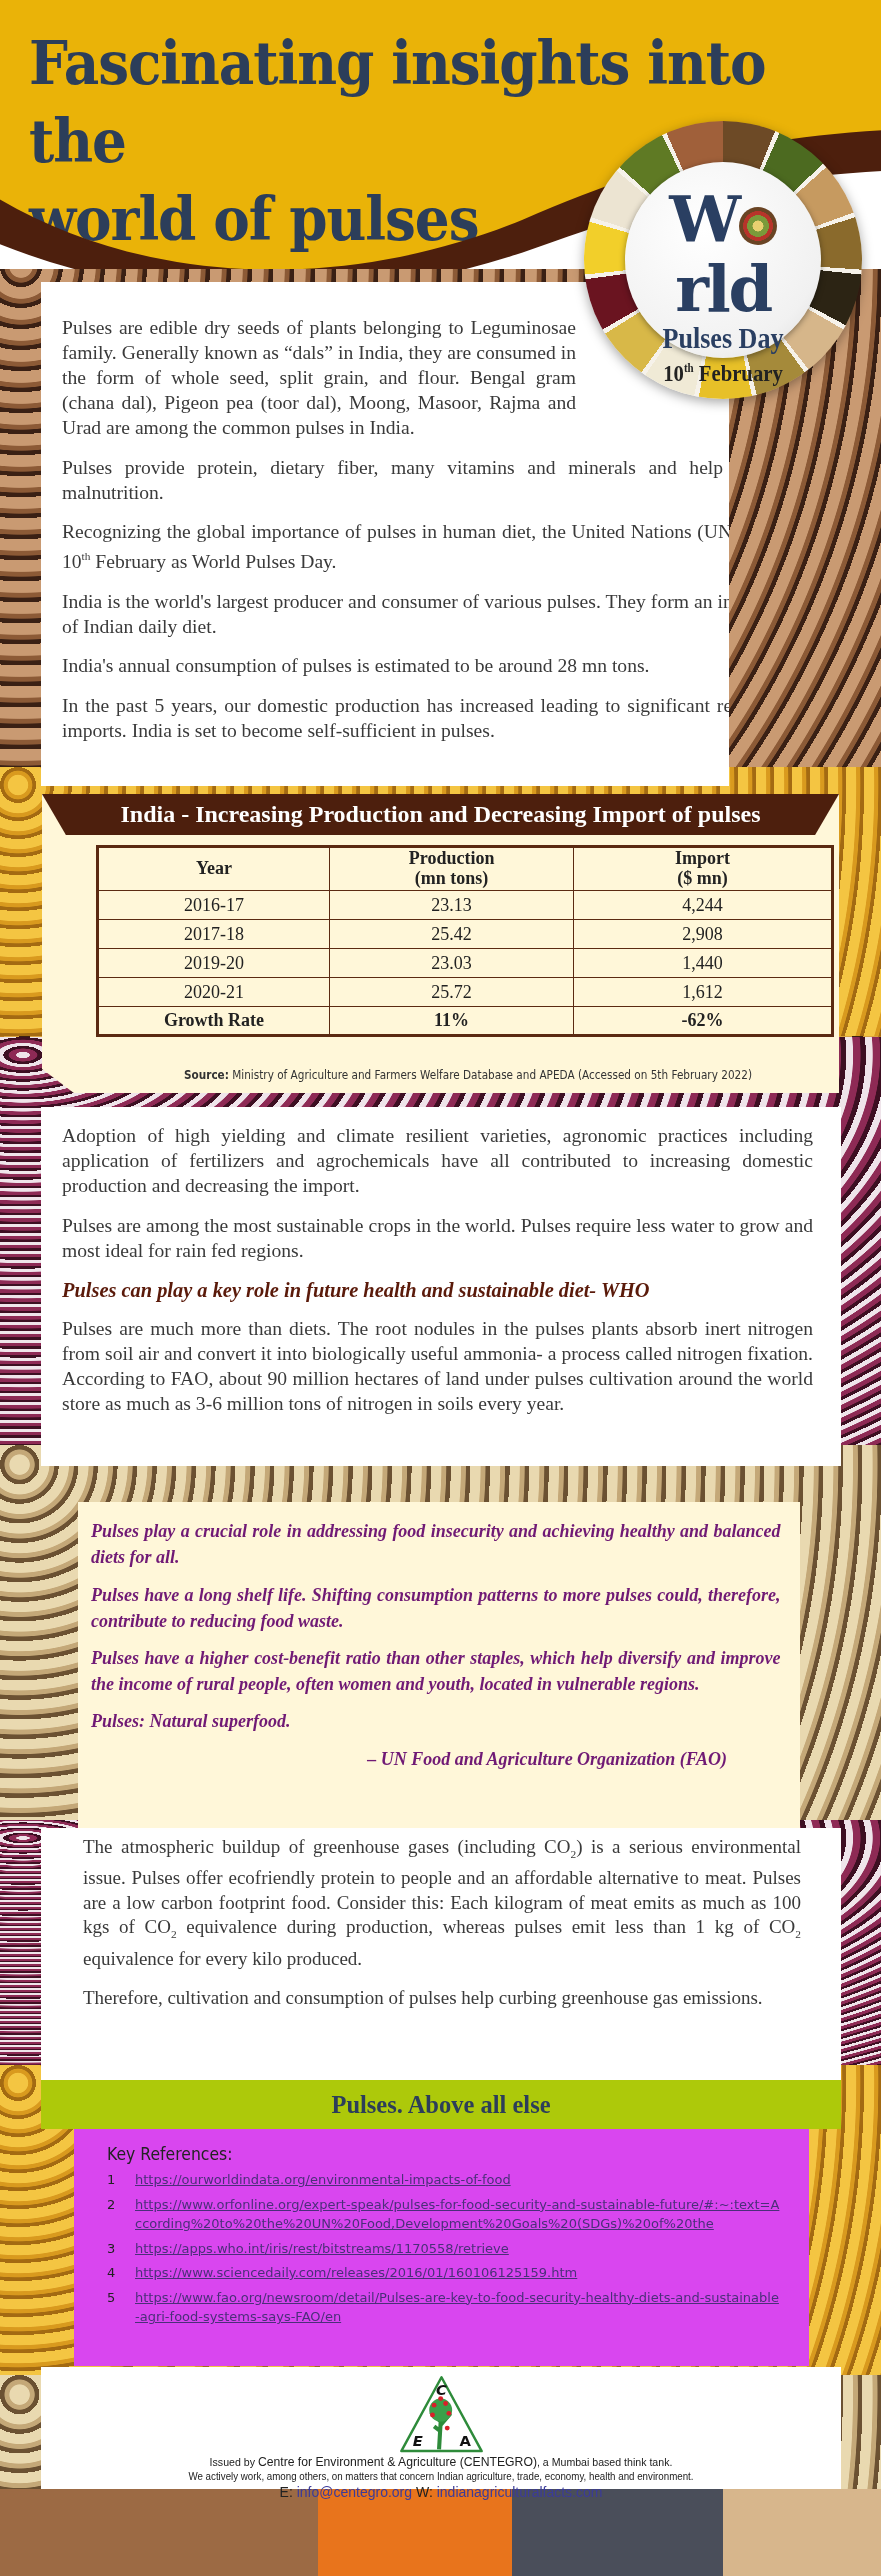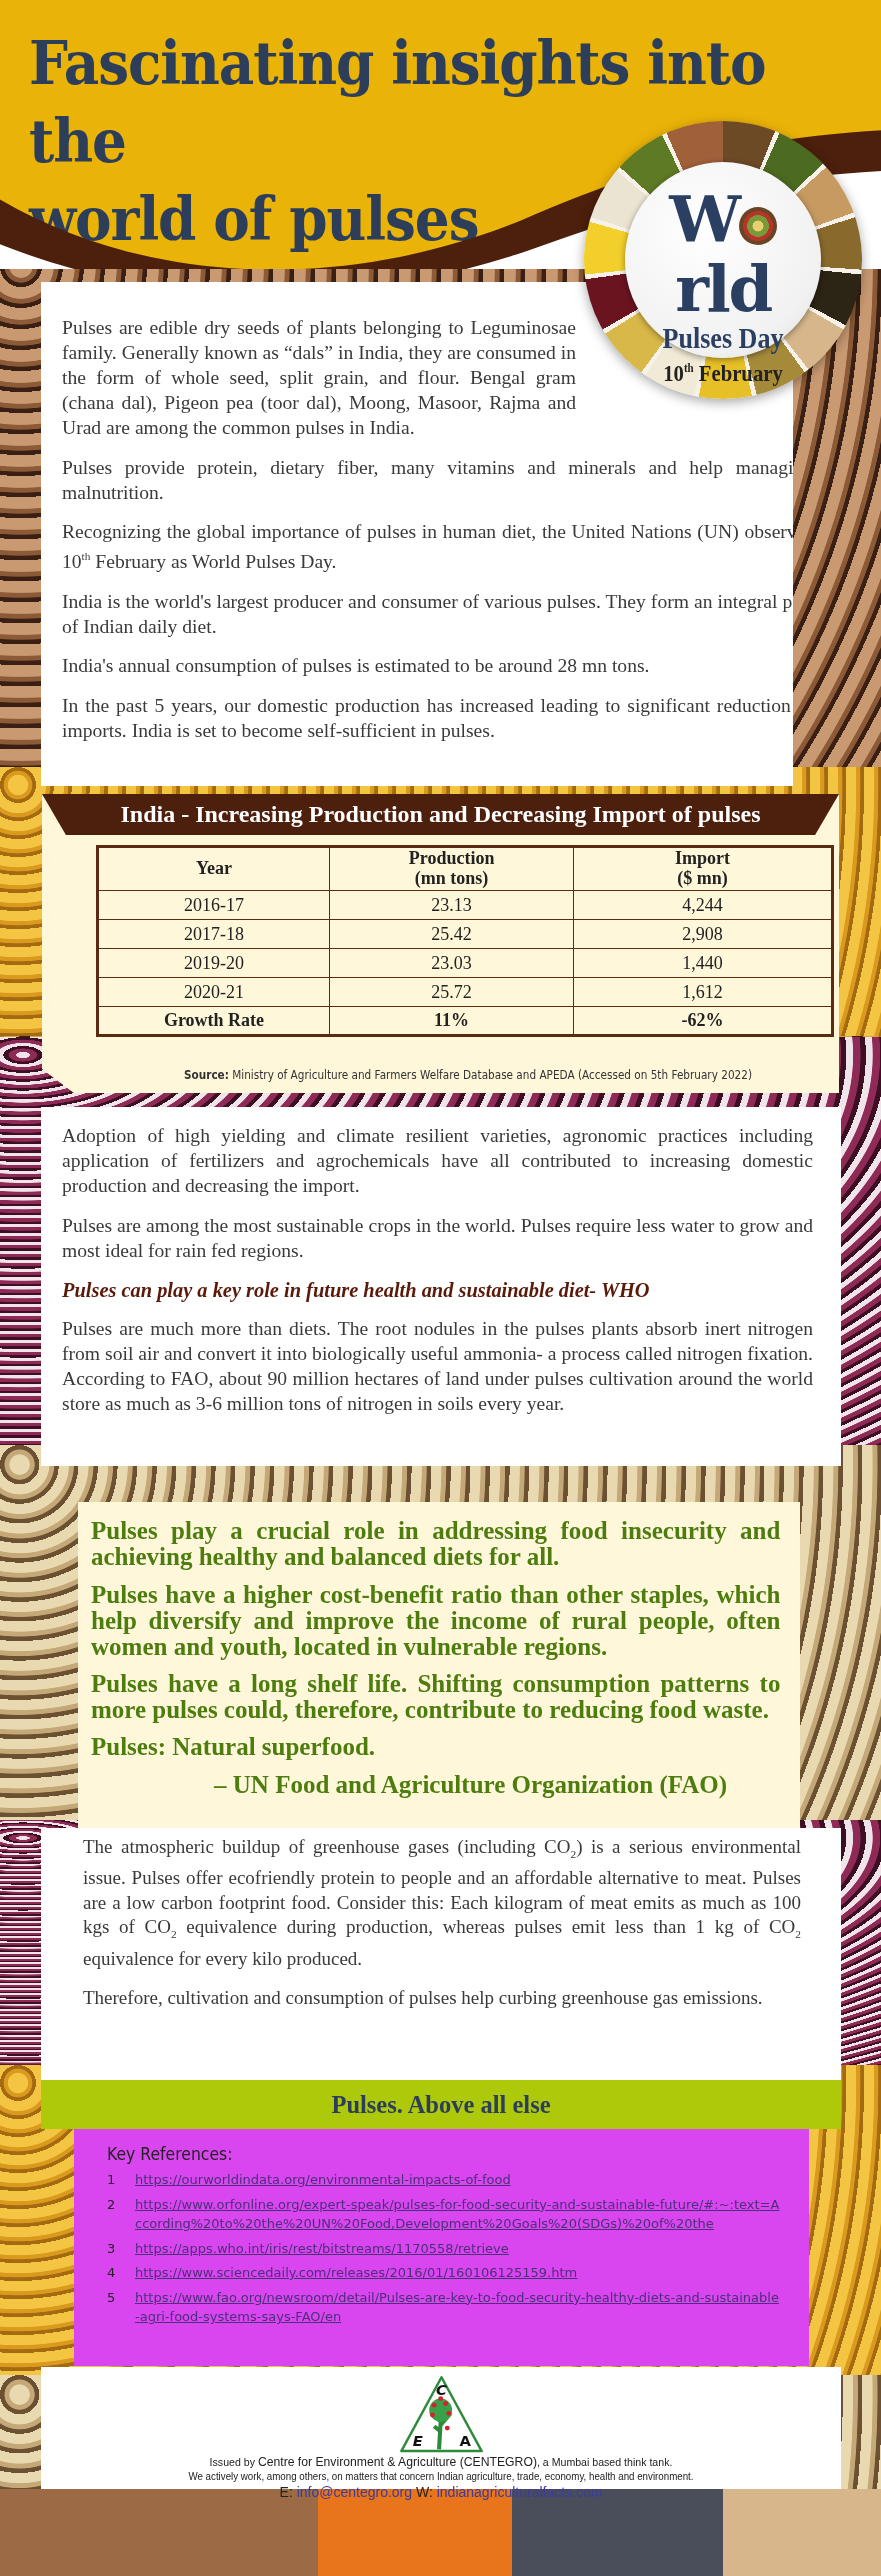--- a/index.html
+++ b/index.html
@@ -75,21 +75,21 @@
   
   .panel {
     position: absolute; background: #ffffff;
   }
   .panel p {
     font-size: 19.6px; line-height: 25px; color: #3a3a3a; text-align: justify; margin-bottom: 14.7px;
   }
   .panel p sup { font-size: 11.4px; }
   .panel p sub { font-size: 11.4px; }
 
-  .intro { left: 41px; top: 282px; width: 752px; height: 504px;
+  .intro { left: 41px; top: 282px; width: 688px; height: 504px;
     clip-path: polygon(0 0, 100% 0, 100% 100%, 0 100%); }
   .intro .p-first { width: 514px; margin-left: 21px; margin-top: 33px; }
   .intro .p-rest { width: 751px; margin-left: 21px; }
 
   
   .table-section {
     position: absolute; left: 42px; top: 794px; width: 797px; height: 299px;
     background: #fff7d9;
     clip-path: polygon(0 0, 100% 0, 100% 13%, 100% 100%, 4% 100%, 0 92%);
   }
@@ -124,22 +124,22 @@
     width: 751px; margin-left: 21px; margin-bottom: 13px;
     font-family: "Liberation Serif", serif; font-weight: bold; font-style: italic;
     font-size: 20.4px; line-height: 25px; color: #5a1a0a;
   }
 
   .fao-box {
     position: absolute; left: 78px; top: 1502px; width: 722px; height: 326px;
     background: #fff7d9;
   }
   .fao-box p {
-    font-family: "Liberation Serif", serif; font-weight: bold; font-size: 25px; line-height: 26px;
-    color: #4d7c0f; margin: 0 19.6px 11.4px 13px; text-align: justify;
+    font-family: "Liberation Serif", serif; font-weight: bold; font-size: 18px; line-height: 26px;
+    color: #701a75; margin: 0 19.6px 11.4px 13px; text-align: justify; font-style: italic;
   }
   .fao-box .p-first { margin-top: 16.3px; }
   .fao-box .attrib { text-align: right; margin-right: 73px; margin-top: 11.4px; }
 
   .env { left: 41px; top: 1828px; width: 800px; height: 255px; }
   .env p { width: 718px; margin-left: 42px; font-size: 19px; line-height: 24.5px; }
   .env .p-first { margin-top: 7px; }
 
   .refs {
     position: absolute; left: 41px; top: 2080px; width: 800px; height: 286px;
@@ -263,22 +263,22 @@
 
 <div class="panel mid">
   <p class="p-first">Adoption of high yielding and climate resilient varieties, agronomic practices including application of fertilizers and agrochemicals have all contributed to increasing domestic production and decreasing the import.</p>
   <p>Pulses are among the most sustainable crops in the world. Pulses require less water to grow and most ideal for rain fed regions.</p>
   <div class="who-quote">Pulses can play a key role in future health and sustainable diet- WHO</div>
   <p>Pulses are much more than diets. The root nodules in the pulses plants absorb inert nitrogen from soil air and convert it into biologically useful ammonia- a process called nitrogen fixation.  According to FAO, about 90 million hectares of land under pulses cultivation around the world store as much as 3-6 million tons of nitrogen in soils every year.</p>
 </div>
 
 <div class="fao-box">
   <p class="p-first">Pulses play a crucial role in addressing food insecurity and achieving healthy and balanced diets for all.</p>
+  <p>Pulses have a long shelf life. Shifting consumption patterns to more pulses could, therefore, contribute to reducing food waste.</p>
   <p>Pulses have a higher cost-benefit ratio than other staples, which help diversify and improve the income of rural people, often women and youth, located in vulnerable regions.</p>
-  <p>Pulses have a long shelf life. Shifting consumption patterns to more pulses could, therefore, contribute to reducing food waste.</p>
   <p>Pulses: Natural superfood.</p>
   <p class="attrib">– UN Food and Agriculture Organization (FAO)</p>
 </div>
 
 <div class="panel env">
   <p class="p-first"><span>The atmospheric buildup of greenhouse gases (including CO</span><sub>2</sub><span>) is a serious environmental issue. Pulses offer ecofriendly protein to people and an affordable alternative to meat. Pulses are a low carbon footprint food.  Consider this: Each kilogram of meat emits as much as 100 kgs of CO</span><sub>2</sub><span> equivalence during production, whereas pulses emit less than 1 kg of CO</span><sub>2</sub><span> equivalence for every kilo produced.</span></p>
   <p>Therefore, cultivation and consumption of pulses help curbing greenhouse gas emissions.</p>
 </div>
 
 <div class="refs">

